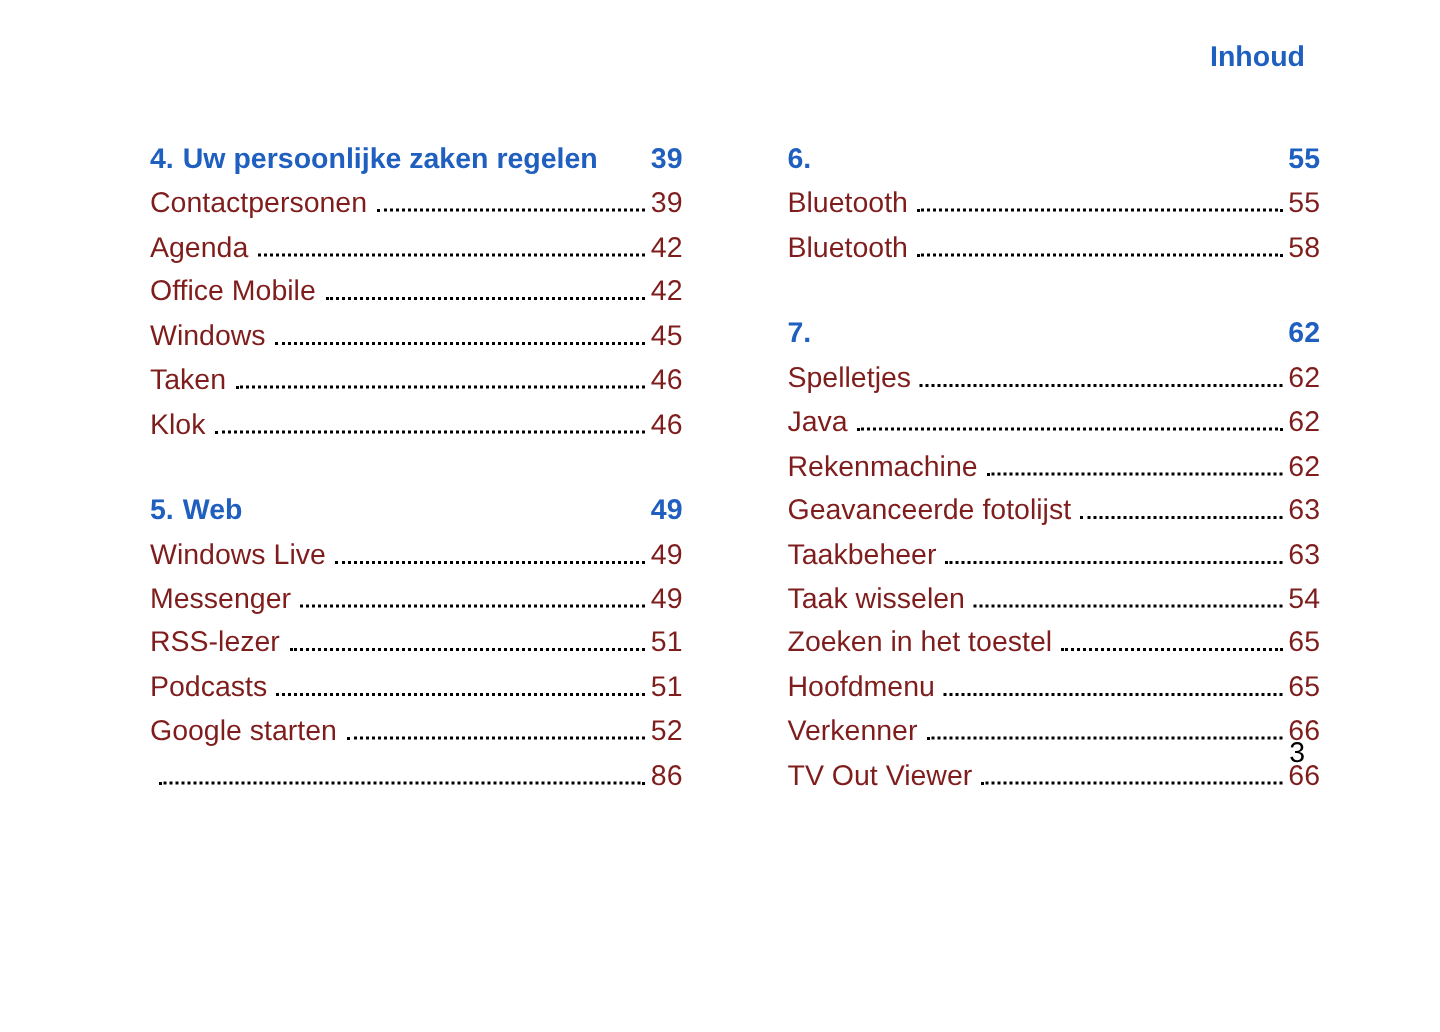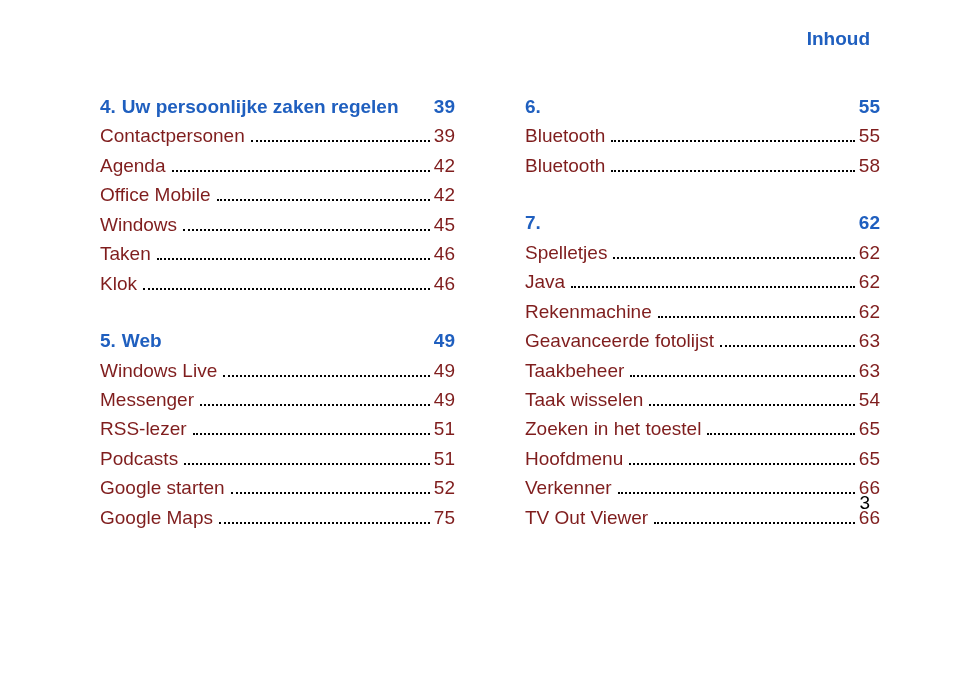--- a/index.html
+++ b/index.html
@@ -145,23 +145,22 @@
             <span class="label">Podcasts</span>
             <span class="dots"></span>
             <span class="pg">51</span>
           </div>
           <div class="toc-line">
             <span class="label">Google starten</span>
             <span class="dots"></span>
             <span class="pg">52</span>
           </div>
           <div class="toc-line">
-            <span class="label">Google Maps</span>
-            <span class="dots"></span>
-            <span class="pg">75</span>
+            <span class="dots"></span>
+            <span class="pg">86</span>
           </div>
         </div>
     </div>
 
     <div class="col">
       <div class="section-head">
         <span class="num">6.</span>
         <span class="space"></span>
         <span class="page-no">55</span>
       </div>

